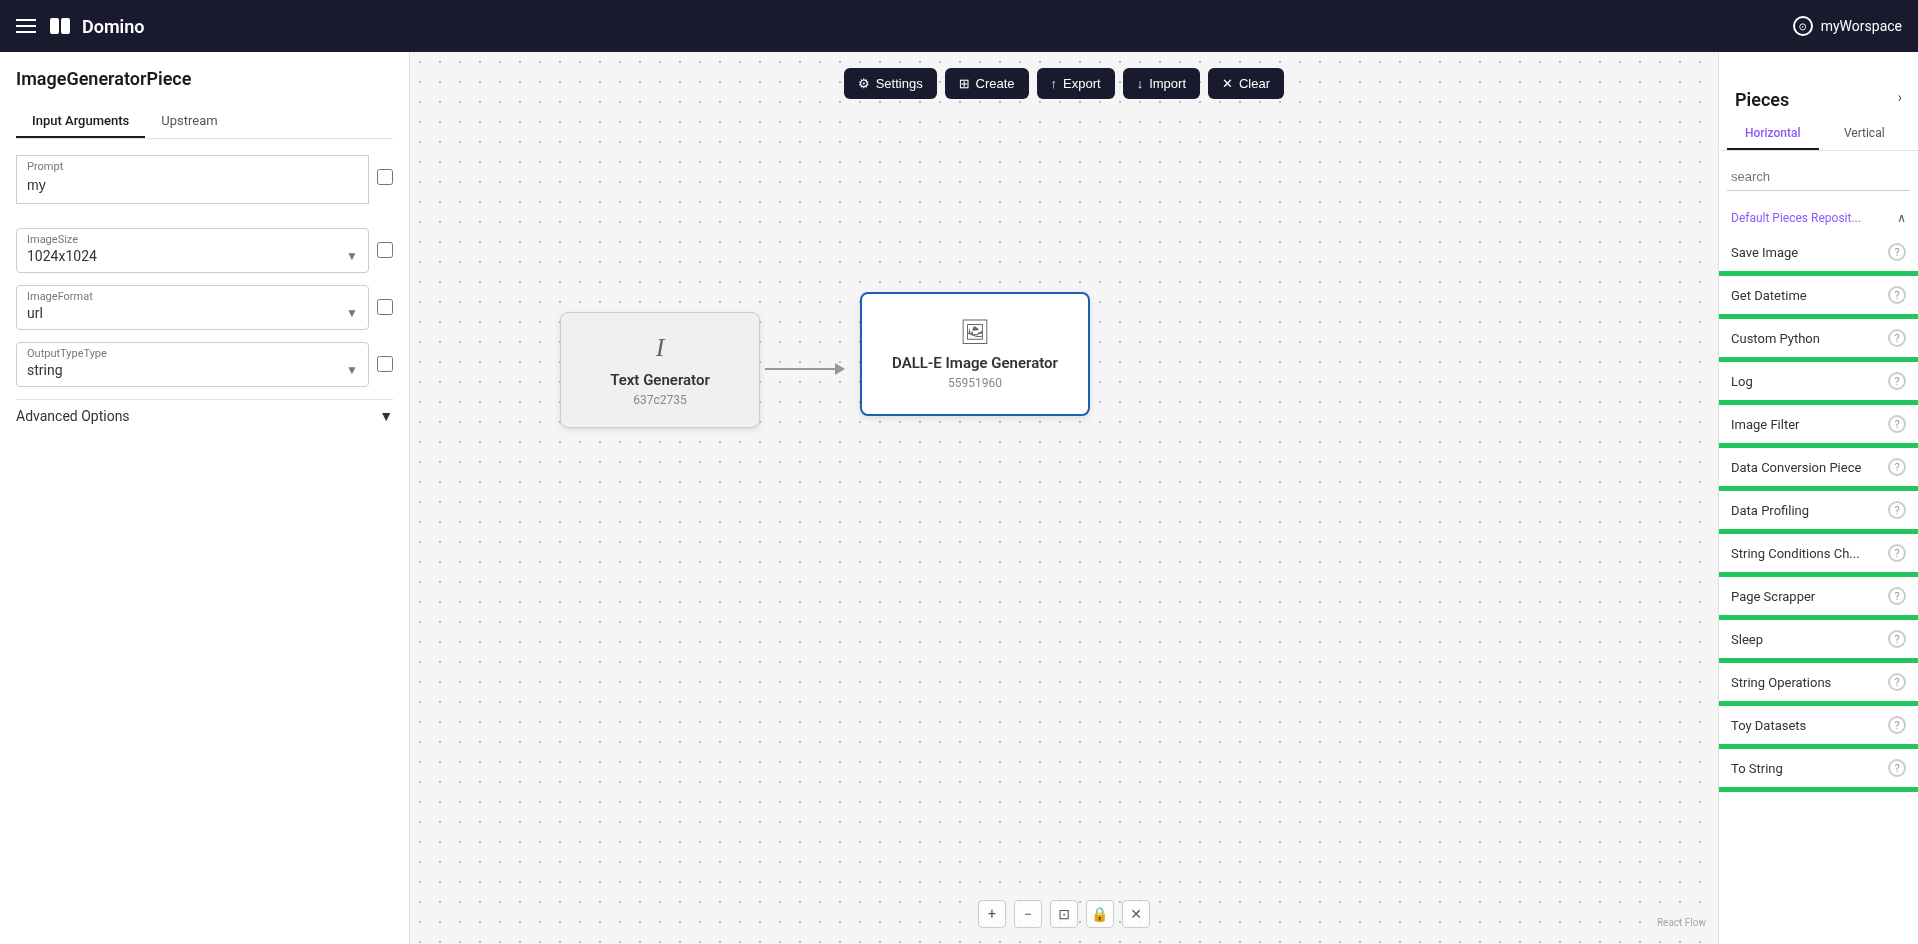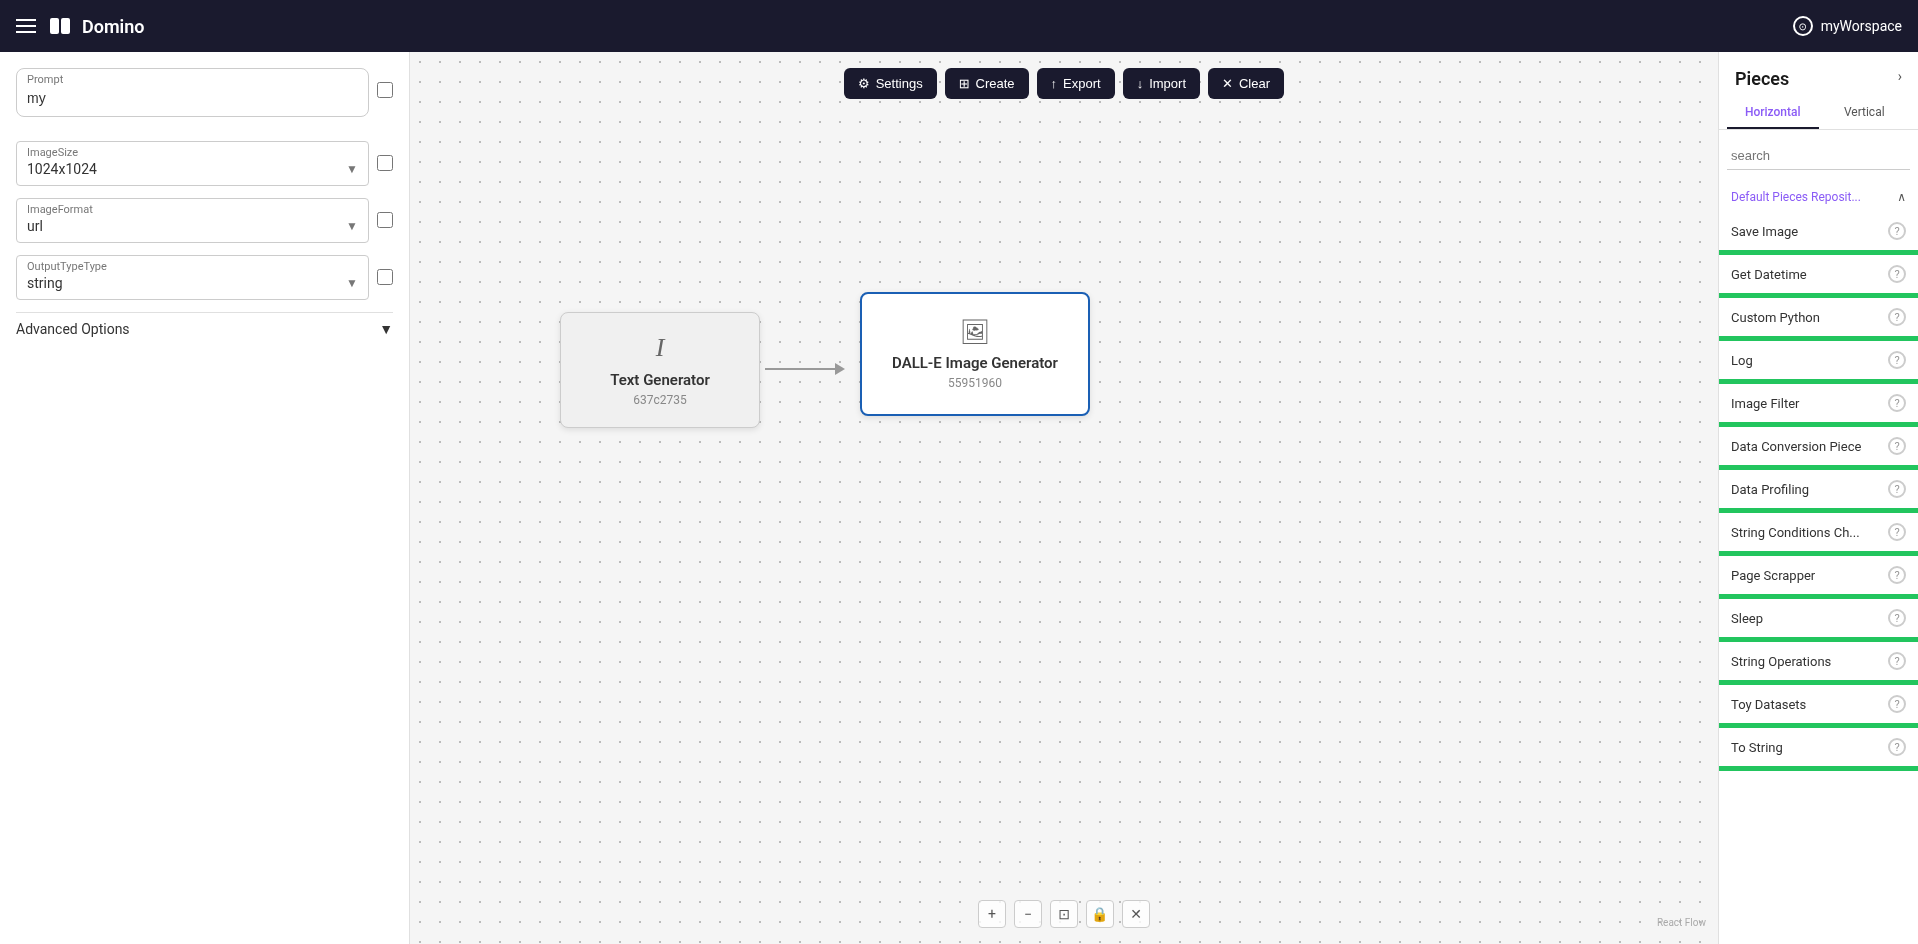--- a/index.html
+++ b/index.html
@@ -61,21 +61,21 @@
       border-bottom: 2px solid transparent;
     }
     .tab.active {
       color: #1a1a1a;
       border-bottom: 2px solid #1a1a2e;
       font-weight: 500;
     }
 
     .field-group {
       border: 1px solid #ccc;
-      border-radius: 8px;
+      border-radius: 0;
       margin-bottom: 12px;
       padding: 4px 10px 8px;
       position: relative;
     }
     .field-label {
       font-size: 11px;
       color: #777;
       margin-bottom: 2px;
     }
     .field-input {
@@ -251,21 +251,22 @@
       width: 200px;
       background: white;
       border-left: 1px solid #e0e0e0;
       overflow-y: auto;
       flex-shrink: 0;
     }
     .right-panel-header {
       display: flex;
       justify-content: space-between;
       align-items: flex-start;
-      padding: 16px 16px 8px;
+      padding: 5px 16px 8px;
+      margin-top: 32px;
     }
     .right-panel-title {
       font-size: 18px;
       font-weight: 600;
       color: #1a1a1a;
     }
     .right-panel-toggle {
       font-size: 14px;
       color: #555;
       cursor: pointer;
@@ -358,21 +359,26 @@
     <div class="topnav-user-icon">
       <span style="font-size:10px;">⊙</span>
     </div>
     <span>myWorspace</span>
   </div>
 </nav>
 
 <div class="main-layout">
 
   <div class="left-panel">
-
+    <div class="panel-title">ImageGeneratorPiece</div>
+
+    <div class="tab-bar">
+      <div class="tab active">Input Arguments</div>
+      <div class="tab">Upstream</div>
+    </div>
 
     <div class="field-row">
       <div class="field-wrapper">
         <div class="field-group">
           <div class="field-label">Prompt</div>
           <input type="text" class="field-input" value="my" style="">
         </div>
       </div>
       <input type="checkbox" class="field-checkbox" style="">
     </div>

